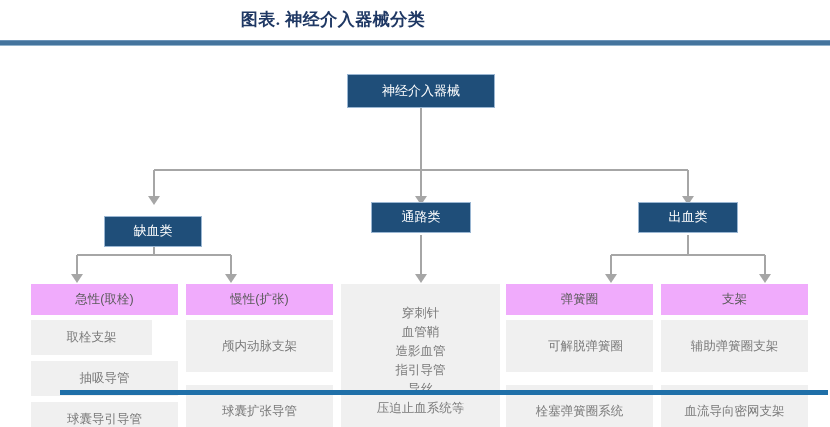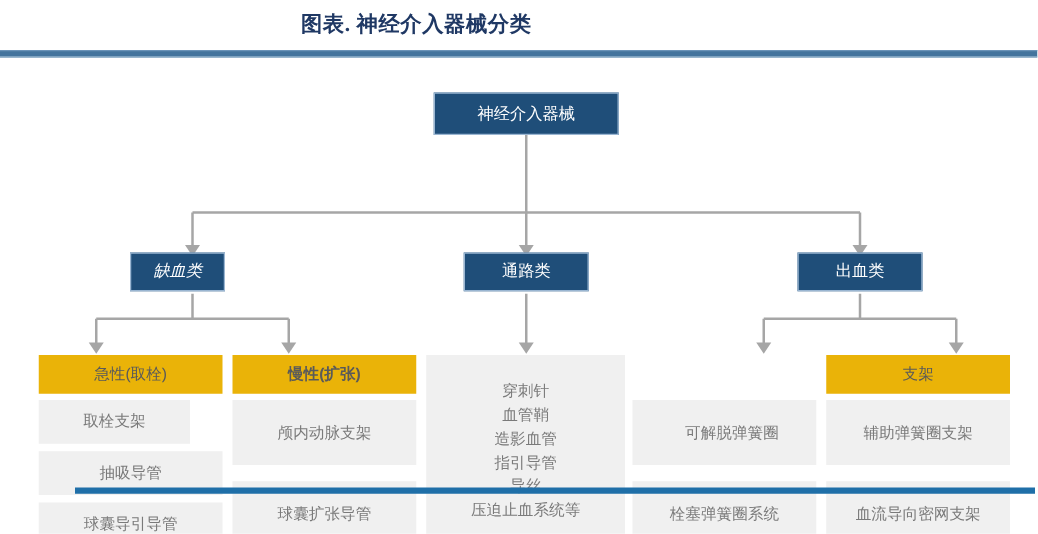--- a/index.html
+++ b/index.html
@@ -62,21 +62,21 @@
     font-size: 12.5px;
     line-height: 1.45;
   }
   .node.level1, .node.level2 {
     background: #1f4e79;
     border: 1px solid #9ab6d2;
     color: #ffffff;
     font-size: 13px;
   }
   .node.level3 {
-    background: #eab308;
+    background: #f0abfc;
     border: 0;
     color: #5a5a5a;
     font-size: 12.5px;
   }
   .leaf {
     position: absolute;
     box-sizing: border-box;
     background: #f0f0f0;
     color: #7a7a7a;
     display: flex;
@@ -153,35 +153,38 @@
       <polygon points="415,222 427,222 421,231"></polygon>
       <polygon points="605,222 617,222 611,231"></polygon>
       <polygon points="759,222 771,222 765,231"></polygon>
     </g>
   </svg>
 
   <div class="node level1" style="left:347px; top:22px; width:148px; height:34px;">
     <span>神经介入器械</span>
   </div>
 
-  <div class="node level2" style="left:104px; top:150px; width:76px; height:31px;font-style:italic;">
+  <div class="node level2" style="left:104px; top:164px; width:98px; height:31px;">
     <span>缺血类</span>
   </div>
   <div class="node level2" style="left:371px; top:150px; width:100px; height:31px;">
     <span>通路类</span>
   </div>
   <div class="node level2" style="left:638px; top:150px; width:100px; height:31px;">
     <span>出血类</span>
   </div>
 
   <div class="node level3" style="left:31px; top:232px; width:147px; height:31px;">
     <span>急性(取栓)</span>
   </div>
-  <div class="node level3" style="left:186px; top:232px; width:147px; height:31px;font-weight:bold;">
+  <div class="node level3" style="left:186px; top:232px; width:147px; height:31px;">
     <span>慢性(扩张)</span>
+  </div>
+  <div class="node level3" style="left:506px; top:232px; width:147px; height:31px;">
+    <span>弹簧圈</span>
   </div>
   <div class="node level3" style="left:661px; top:232px; width:147px; height:31px;">
     <span>支架</span>
   </div>
 
   <div class="leaf" style="left:31px; top:268px; width:121px; height:35px;text-align:right;">
     <span>取栓支架</span>
   </div>
   <div class="leaf" style="left:31px; top:309px; width:147px; height:35px;">
     <span>抽吸导管</span>

